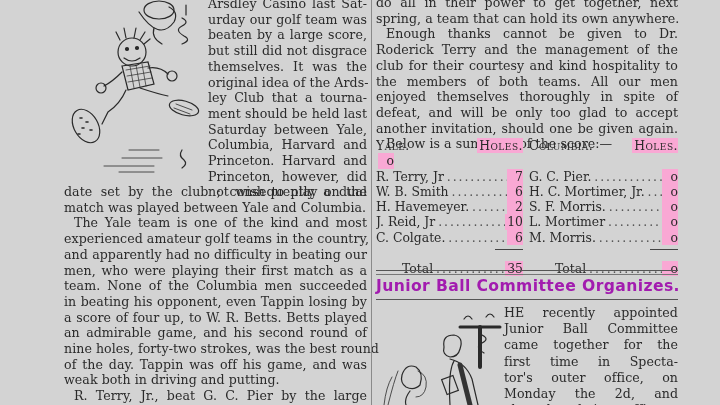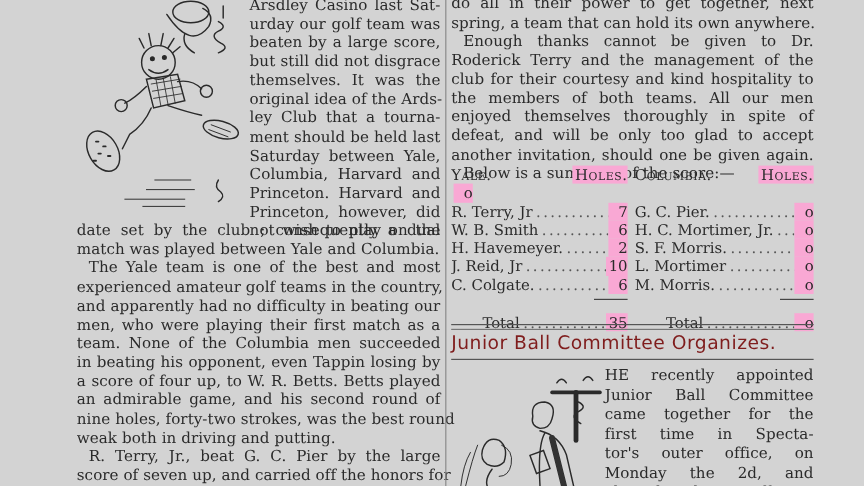--- a/index.html
+++ b/index.html
@@ -43,22 +43,23 @@
   .short-rule { height: 1px; background: #444; width: 28px; margin-left: auto; }
   .totals-row { margin-top: 8px; }
   .totals-row .cell-name { padding-left: 26px; }
   .double-rule {
     position: absolute; left: 376px; top: 270px; width: 302px; height: 3px;
     border-top: 1px solid #555; border-bottom: 1px solid #777;
   }
   .headline {
     position: absolute; left: 376px; top: 277px; width: 302px;
     font-family: "DejaVu Sans", "Liberation Sans", sans-serif;
-    font-size: 15.6px; letter-spacing: 0.4px; color: #7f1d1d;
+    font-size: 15.6px; letter-spacing: 0.4px; color: #a21caf;
     white-space: nowrap;
+    font-weight: bold;
   }
   .headline-rule {
     position: absolute; left: 376px; top: 299px; width: 302px; height: 1px; background: #555;
   }
   .illus2 { position: absolute; left: 382px; top: 305px; width: 120px; height: 100px; }
   .wrap-bottom { position: absolute; left: 504px; top: 305px; width: 174px; }
   .wrap-bottom .line { font-size: 12.6px; line-height: 16.2px; }
   .dropcap-line { padding-left: 0; }
 </style>
 </head>
@@ -114,29 +115,30 @@
     <div class="line">Saturday between Yale,</div>
     <div class="line">Columbia, Harvard and</div>
     <div class="line">Princeton. Harvard and</div>
     <div class="line">Princeton, however, did</div>
     <div class="line">not wish to play on the</div>
   </div>
 
   <div class="left-body">
     <div class="line">date set by the club ; consequently a dual</div>
     <div class="line last">match was played between Yale and Columbia.</div>
-    <div class="line indent">The Yale team is one of the best and most</div>
+    <div class="line indent">The Yale team is one of the kind and most</div>
     <div class="line">experienced amateur golf teams in the country,</div>
     <div class="line">and apparently had no difficulty in beating our</div>
     <div class="line">men, who were playing their first match as a</div>
     <div class="line">team.  None of the Columbia men succeeded</div>
     <div class="line">in beating his opponent, even Tappin losing by</div>
     <div class="line">a score of four up, to W. R. Betts.  Betts played</div>
     <div class="line">an admirable game, and his second round of</div>
     <div class="line">nine holes, forty-two strokes, was the best round</div>
+    <div class="line">of the day.  Tappin was off his game, and was</div>
     <div class="line last">weak both in driving and putting.</div>
     <div class="line indent">R. Terry, Jr., beat G. C. Pier by the large</div>
     <div class="line">score of seven up, and carried off the honors for</div>
   </div>
 
   <div class="col-rule"></div>
 
   <div class="right-top">
     <div class="line">do all in their power to get together, next</div>
     <div class="line last">spring, a team that can hold its own anywhere.</div>

